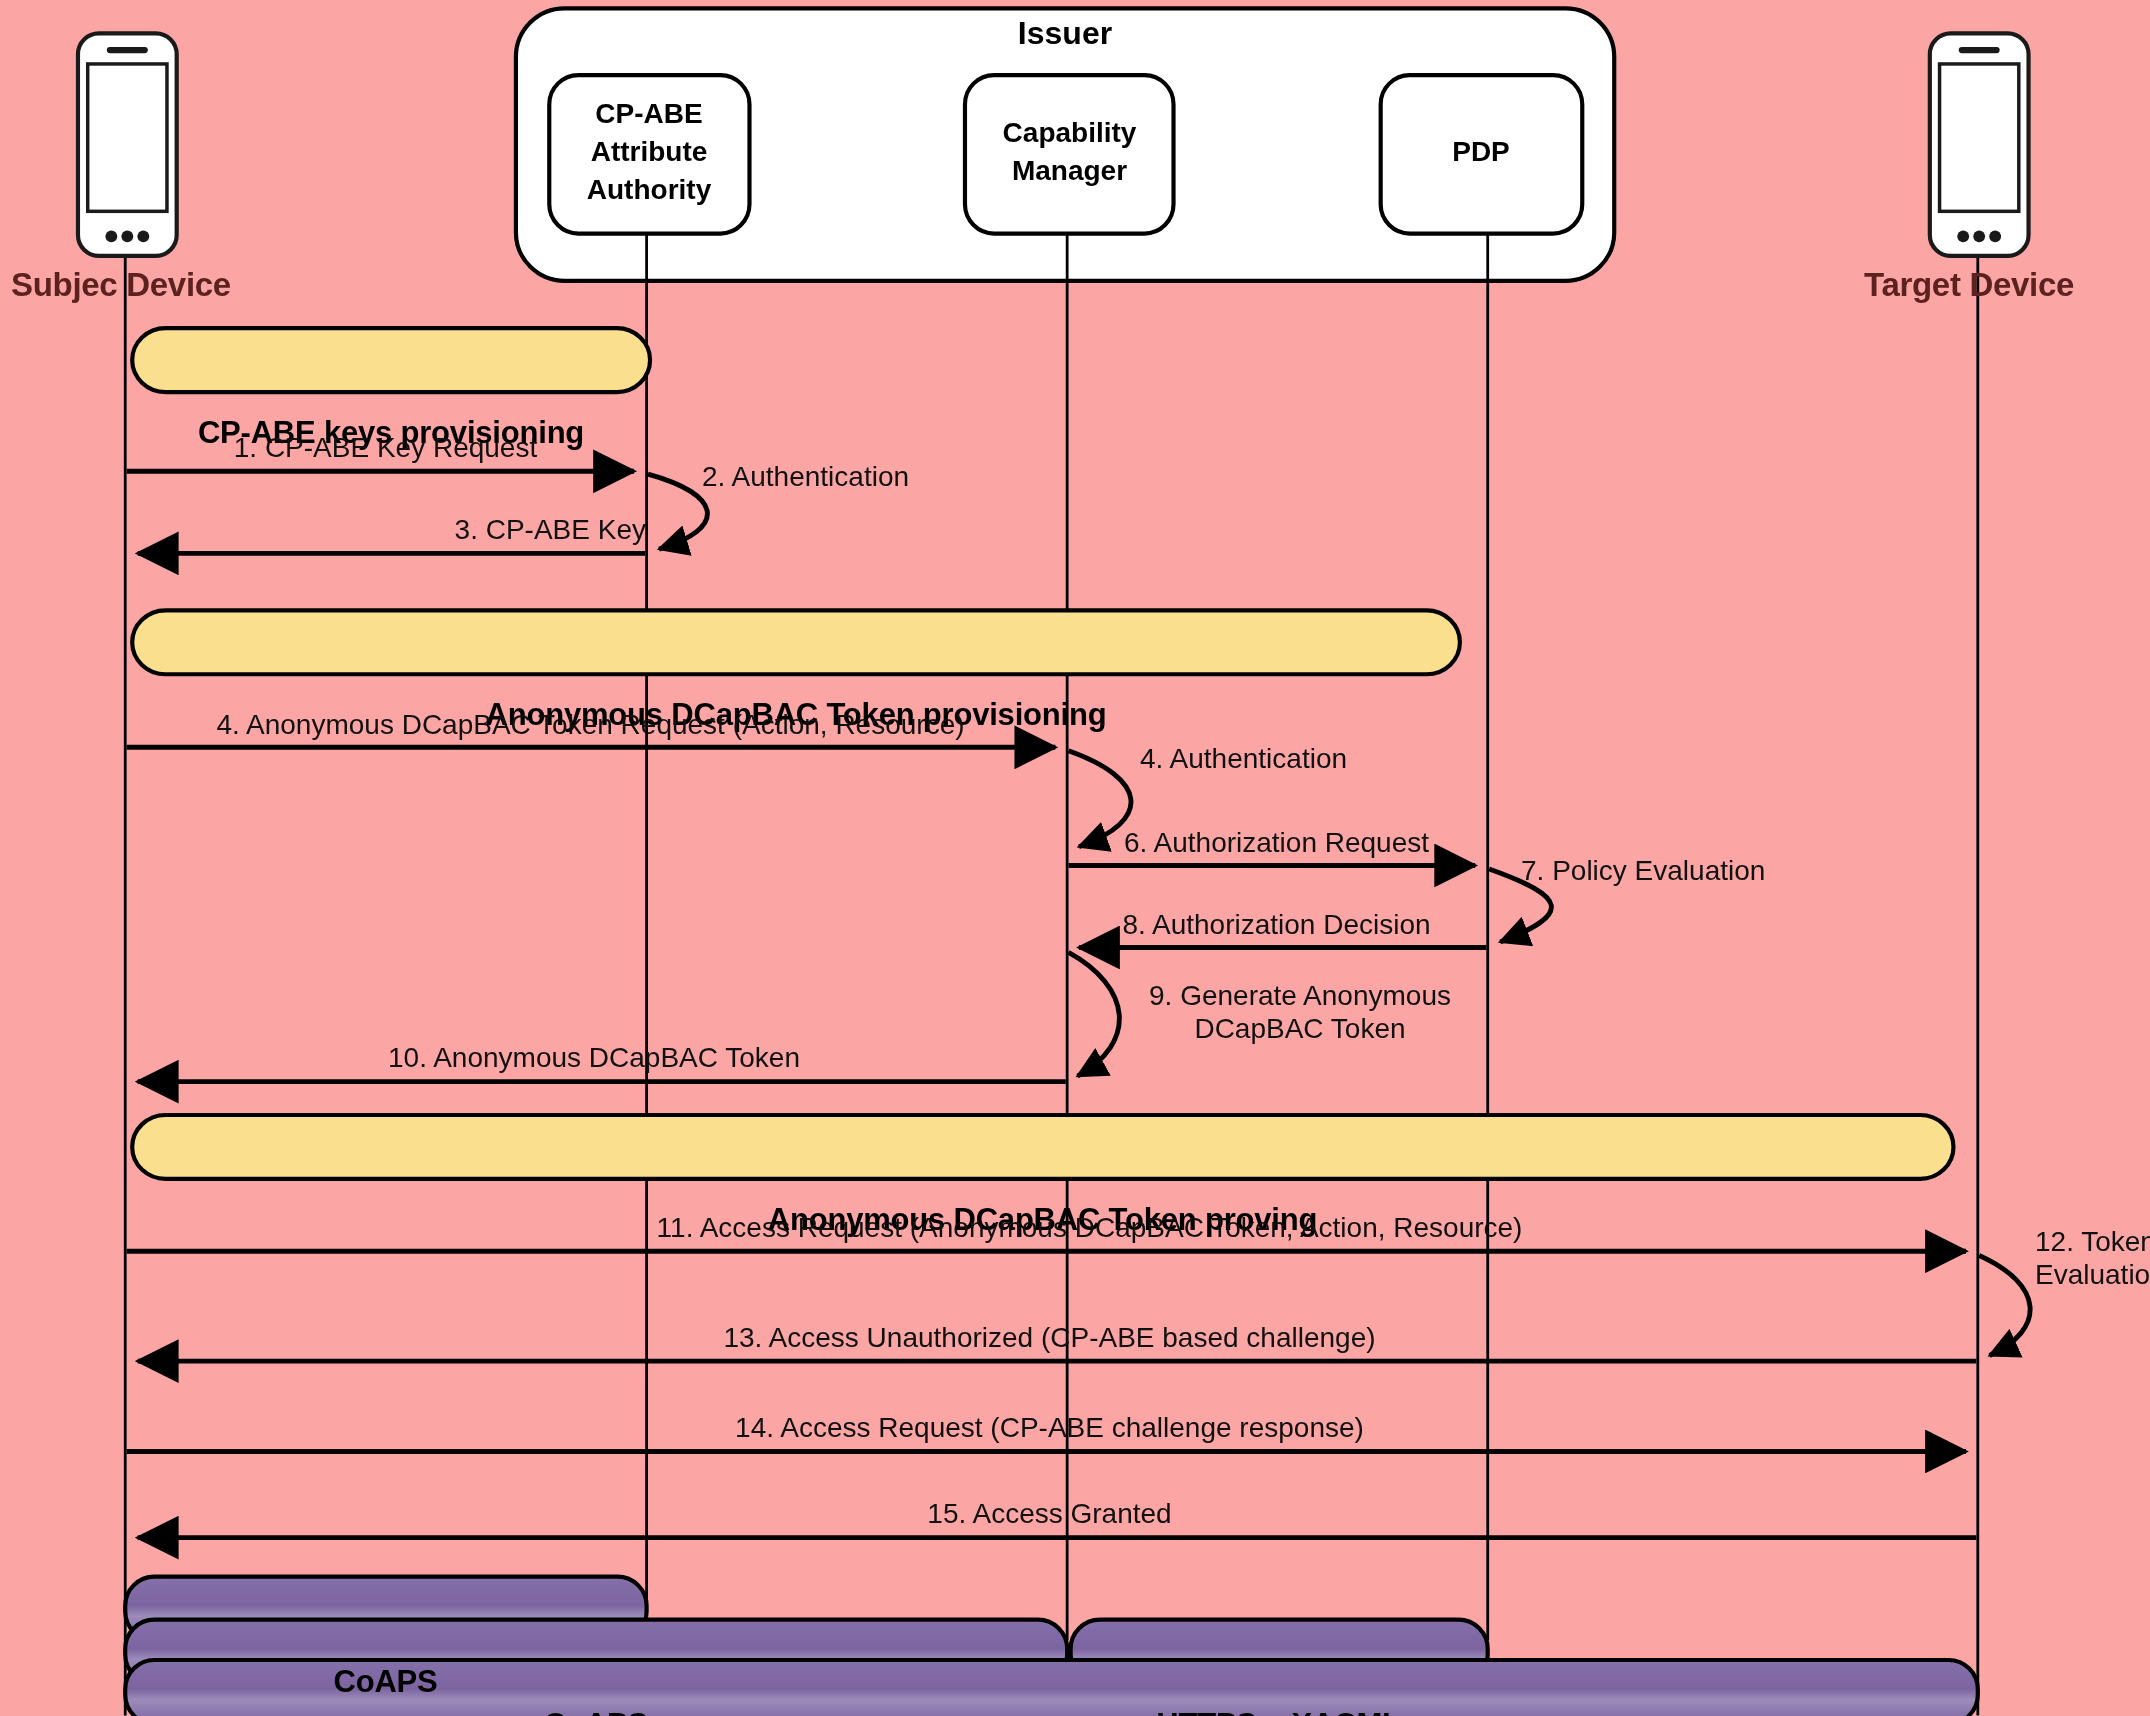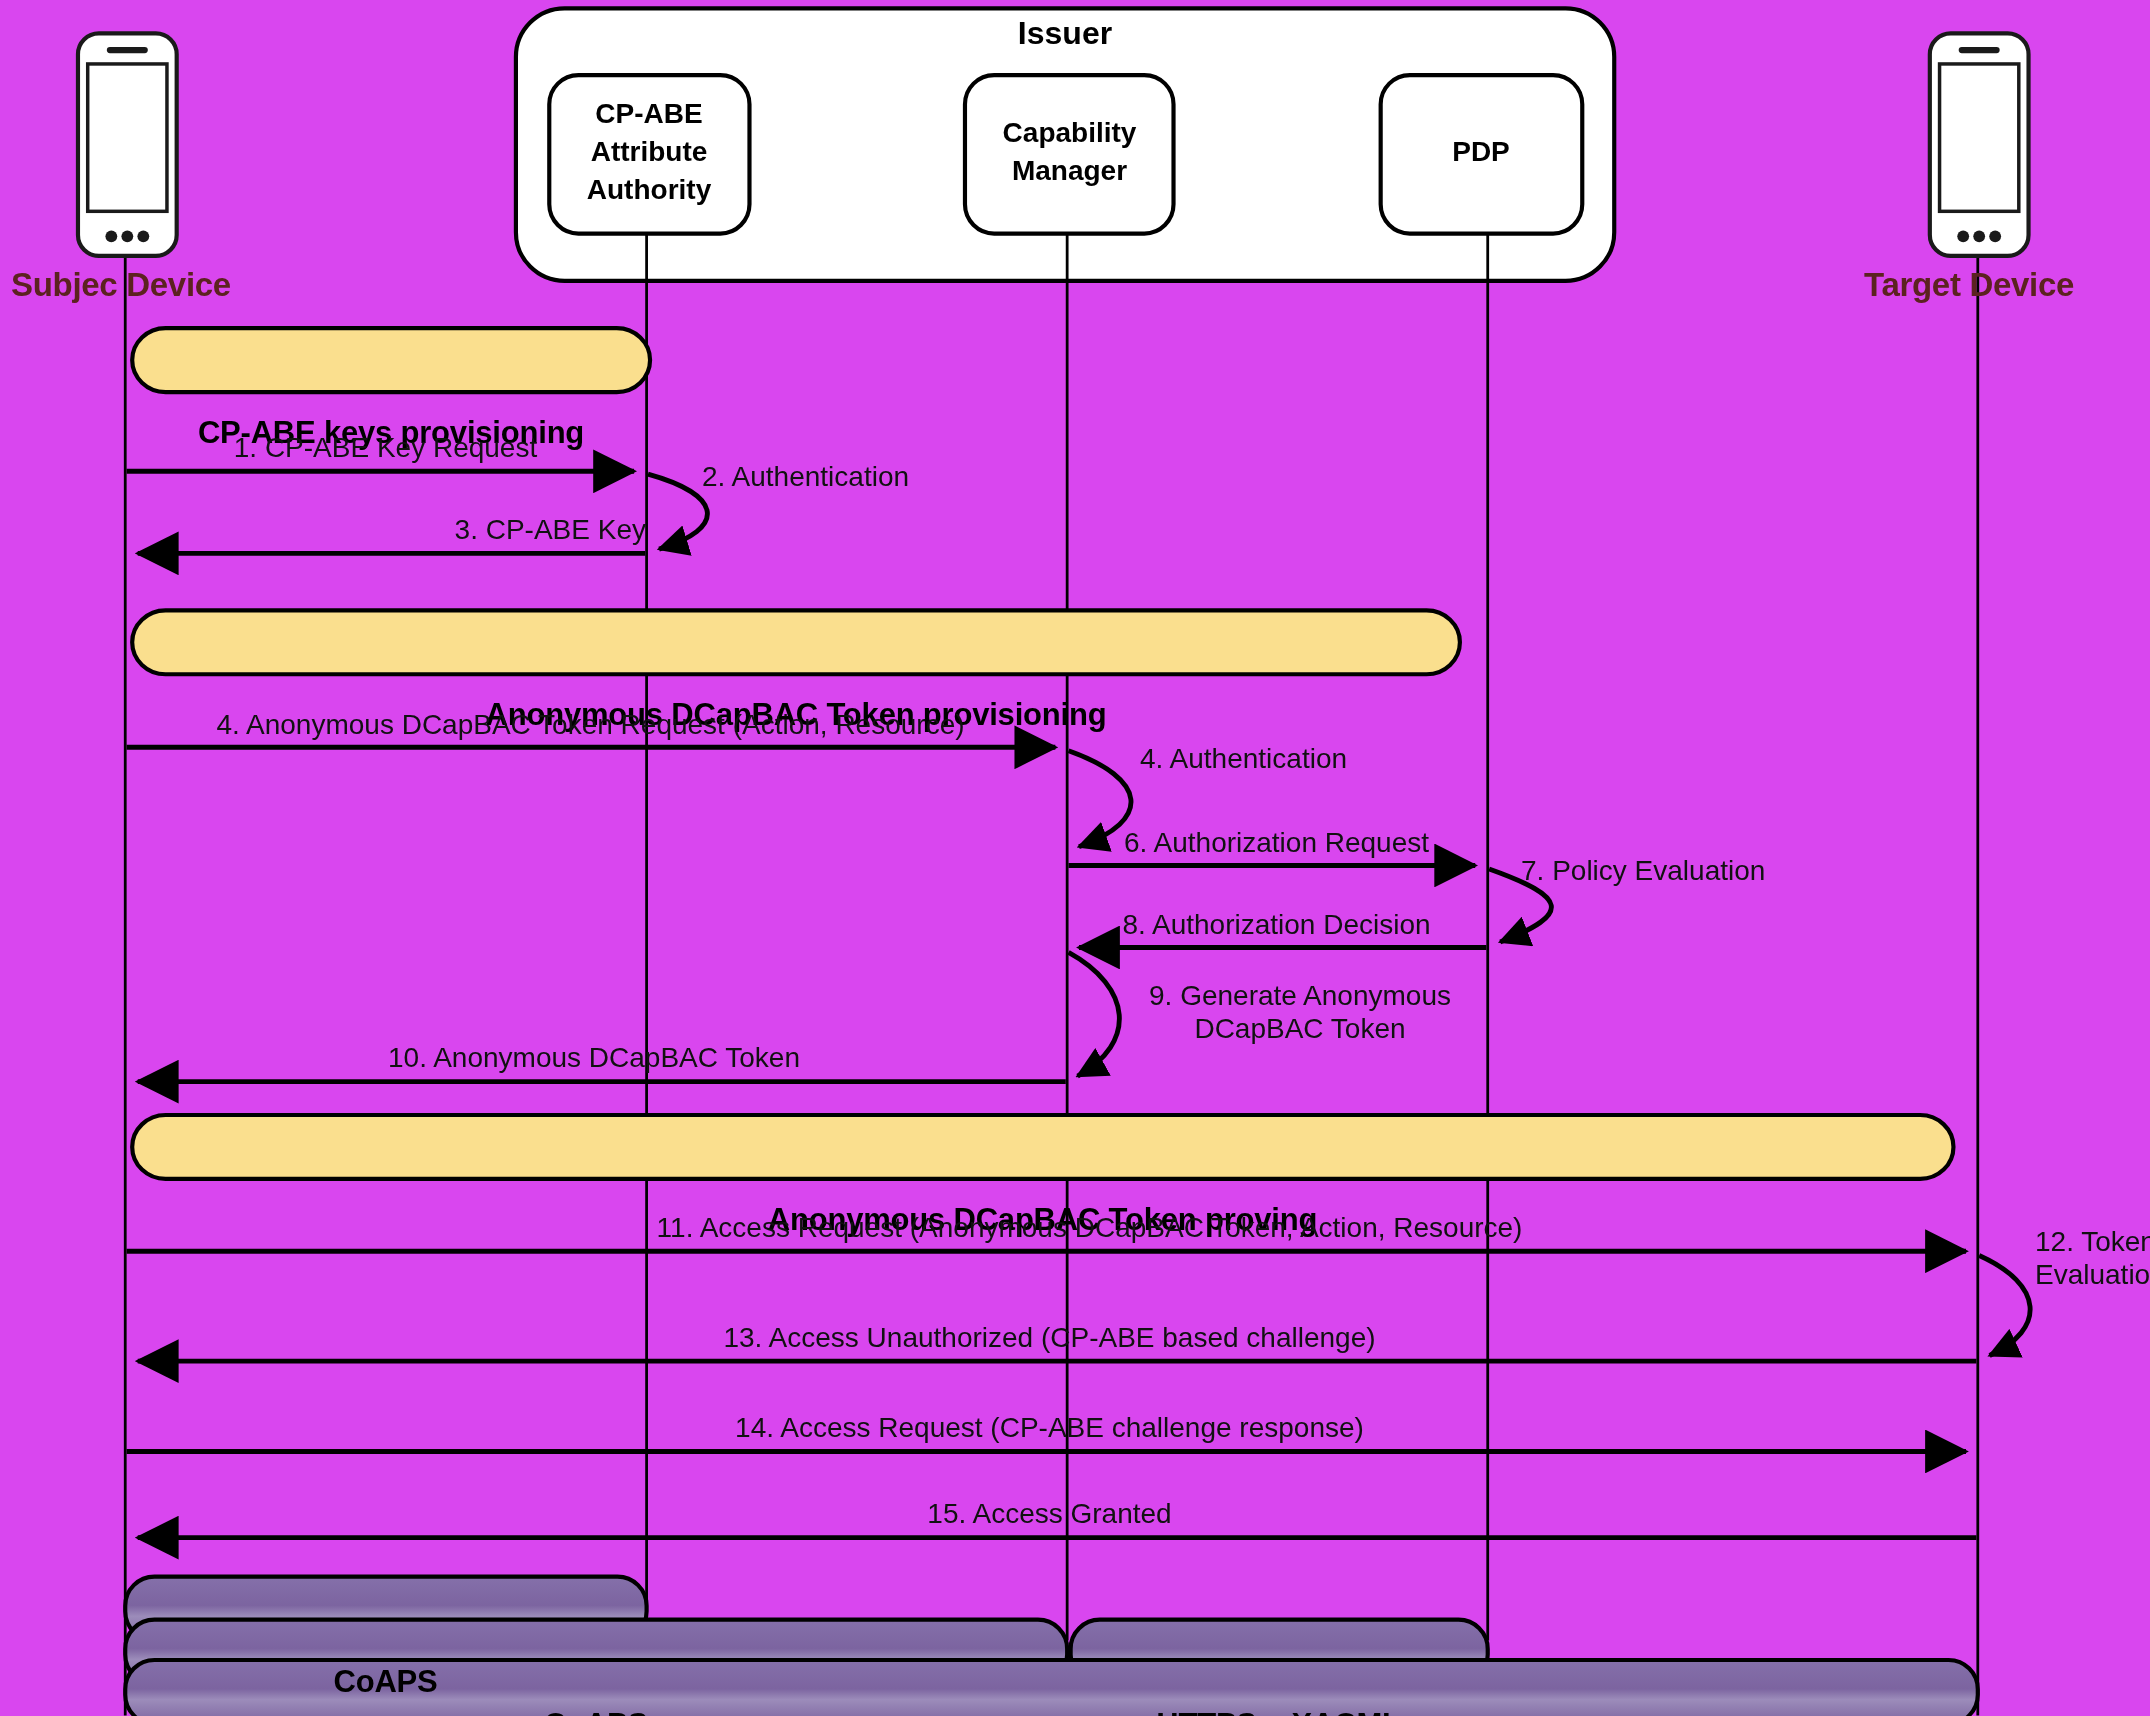--- a/index.html
+++ b/index.html
@@ -8,21 +8,21 @@
     padding: 0;
     background: #ffffff;
   }
   body {
     font-family: "Liberation Sans", sans-serif;
   }
   #stage {
     position: relative;
     width: 2151px;
     height: 1717px;
-    background: #d946ef;
+    background: #fca5a5;
     overflow: hidden;
   }
   #stage svg.layer {
     position: absolute;
     left: 0;
     top: 0;
     width: 2151px;
     height: 1717px;
   }
   .lifeline {

